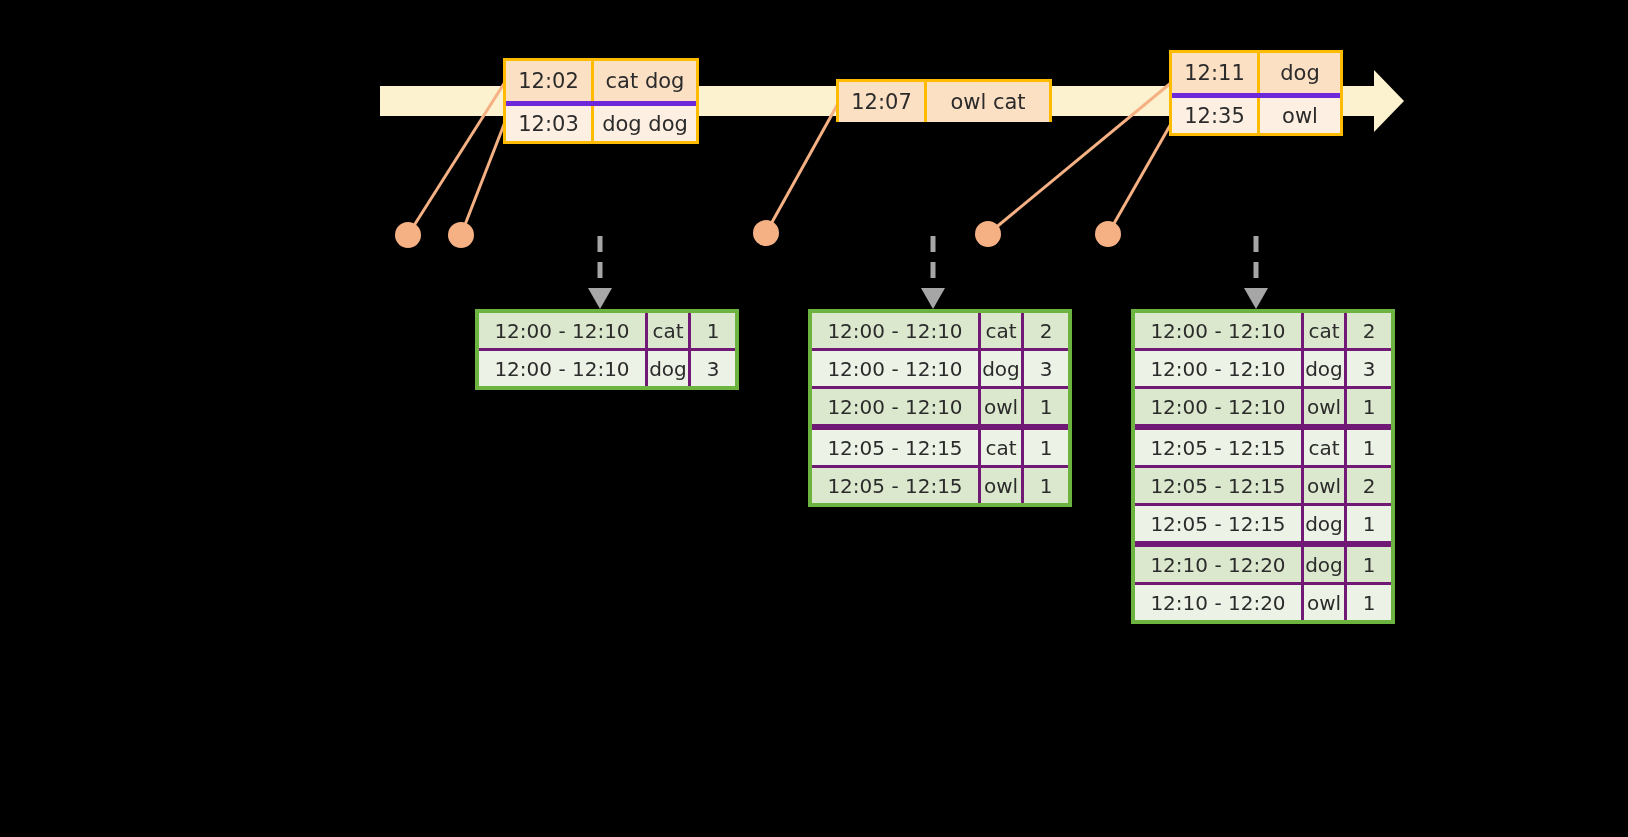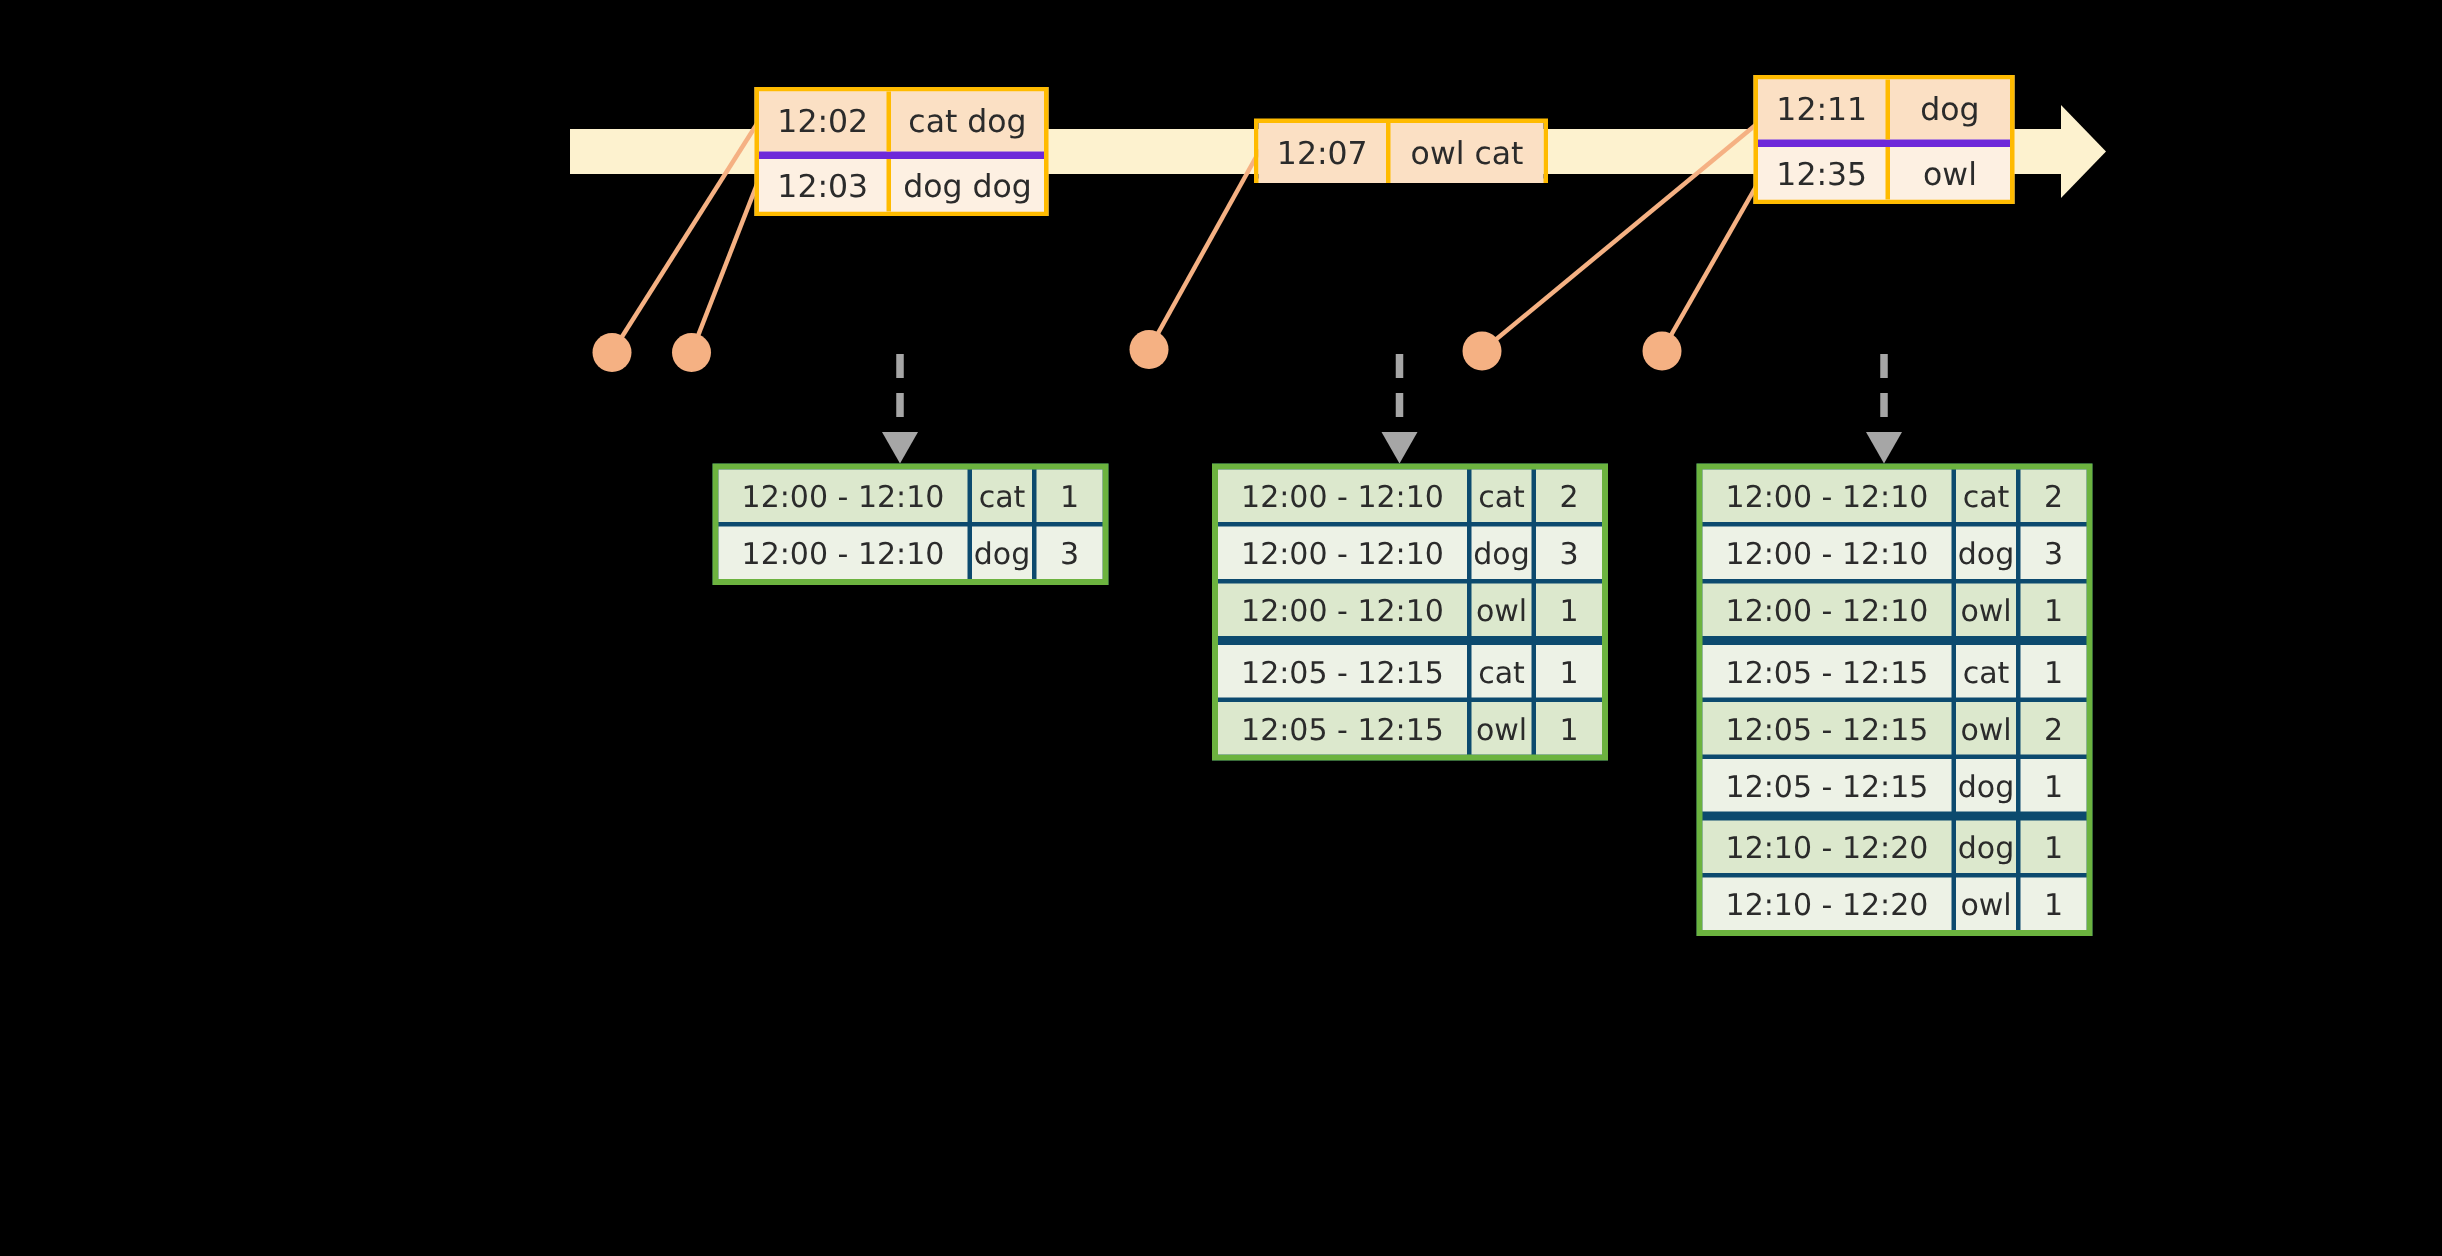--- a/index.html
+++ b/index.html
@@ -67,21 +67,21 @@
     border-right: 3px solid #ffbb00;
   }
   .event-cell.words {
     flex: 1;
   }
 
   
   .result-table {
     position: absolute;
     border: 4px solid #6cb33f;
-    background: #0c4a6e;
+    background: #701a75;
     box-sizing: border-box;
     display: flex;
     flex-direction: column;
     gap: 3px;
     padding: 0;
   }
   .res-row {
     display: flex;
     height: 35px;
     gap: 3px;
@@ -154,21 +154,21 @@
     <div class="event-row shade-a">
       <div class="event-cell time">12:02</div>
       <div class="event-cell words">cat dog</div>
     </div>
     <div class="event-row shade-b">
       <div class="event-cell time">12:03</div>
       <div class="event-cell words">dog dog</div>
     </div>
   </div>
 
-  <div class="event-box" style="left:836px; top:79px; width:196px; height:43px;">
+  <div class="event-box" style="left:836px; top:79px; width:216px; height:43px;">
     <div class="event-row shade-a">
       <div class="event-cell time">12:07</div>
       <div class="event-cell words">owl cat</div>
     </div>
   </div>
 
   <div class="event-box" style="left:1169px; top:50px; width:174px; height:86px;">
     <div class="event-row shade-a">
       <div class="event-cell time">12:11</div>
       <div class="event-cell words">dog</div>

